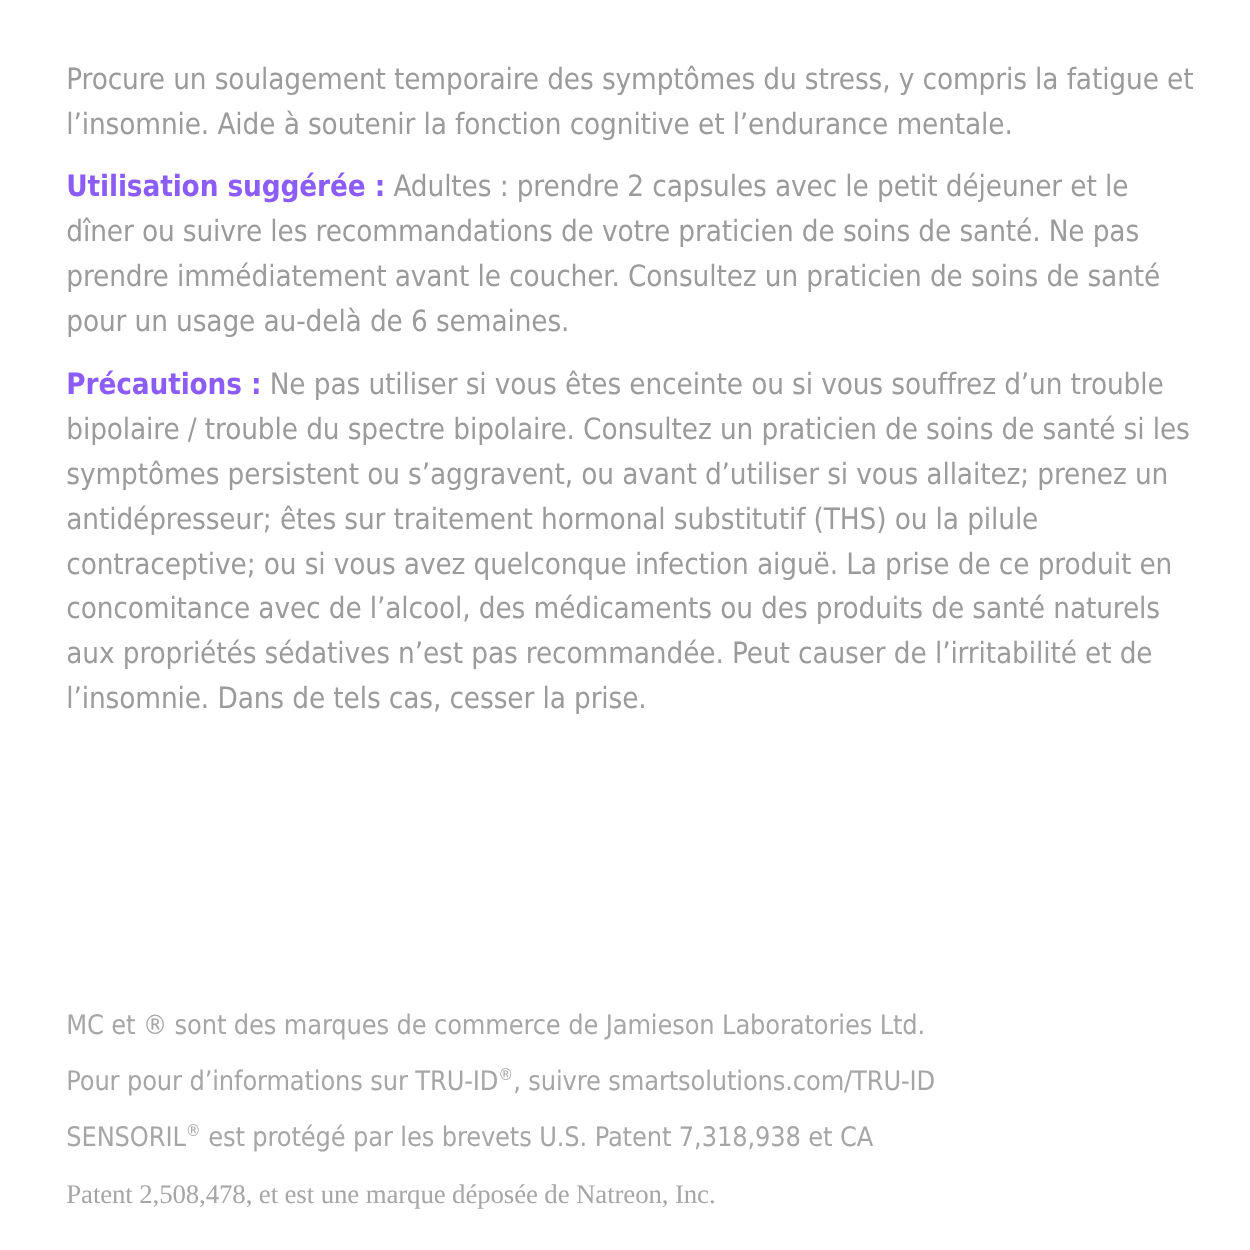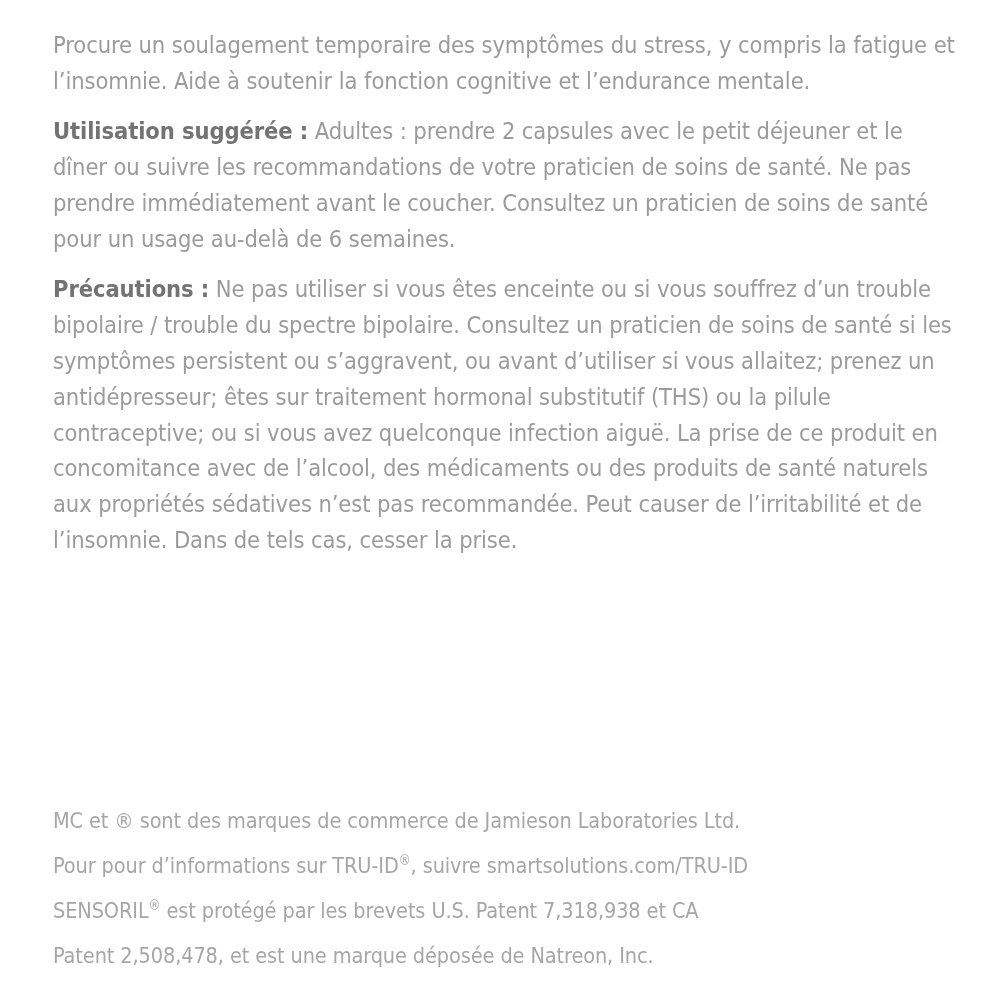--- a/index.html
+++ b/index.html
@@ -12,59 +12,60 @@
     background: #ffffff;
     font-family: "DejaVu Sans Condensed", "Liberation Sans", sans-serif;
     color: #9b9b9b;
     -webkit-font-smoothing: antialiased;
   }
   .page {
     position: relative;
     width: 1000px;
     height: 1000px;
     box-sizing: border-box;
-    padding: 28px 48px 0 53px;
+    padding: 46px 48px 0 53px;
     border-radius: 28px;
   }
   .body-block {
     width: 905px;
   }
   p.para {
     margin: 0 0 14px 0;
     font-size: 23.5px;
     line-height: 1.53;
     color: #9b9b9b;
     letter-spacing: -0.1px;
     font-weight: 400;
   }
   p.para:last-child {
     margin-bottom: 16px;
   }
   .lead-in {
     font-weight: 700;
-    color: #737373;
+    color: #8b5cf6;
   }
   .footer {
     position: absolute;
     left: 53px;
     top: 790px;
     width: 905px;
   }
   .footer p {
     margin: 16px 0 12px 0;
     font-size: 21.5px;
     line-height: 1.35;
     color: #a6a6a6;
     letter-spacing: -0.1px;
   }
   .footer p.tight {
     margin-bottom: 11px;
   }
   .footer p:last-child {
     margin-bottom: 0;
+    font-family: Liberation Serif, serif;
   }
   sup {
     font-size: 0.62em;
     vertical-align: super;
     line-height: 0;
   }
 </style>
 </head>
 <body>
 

